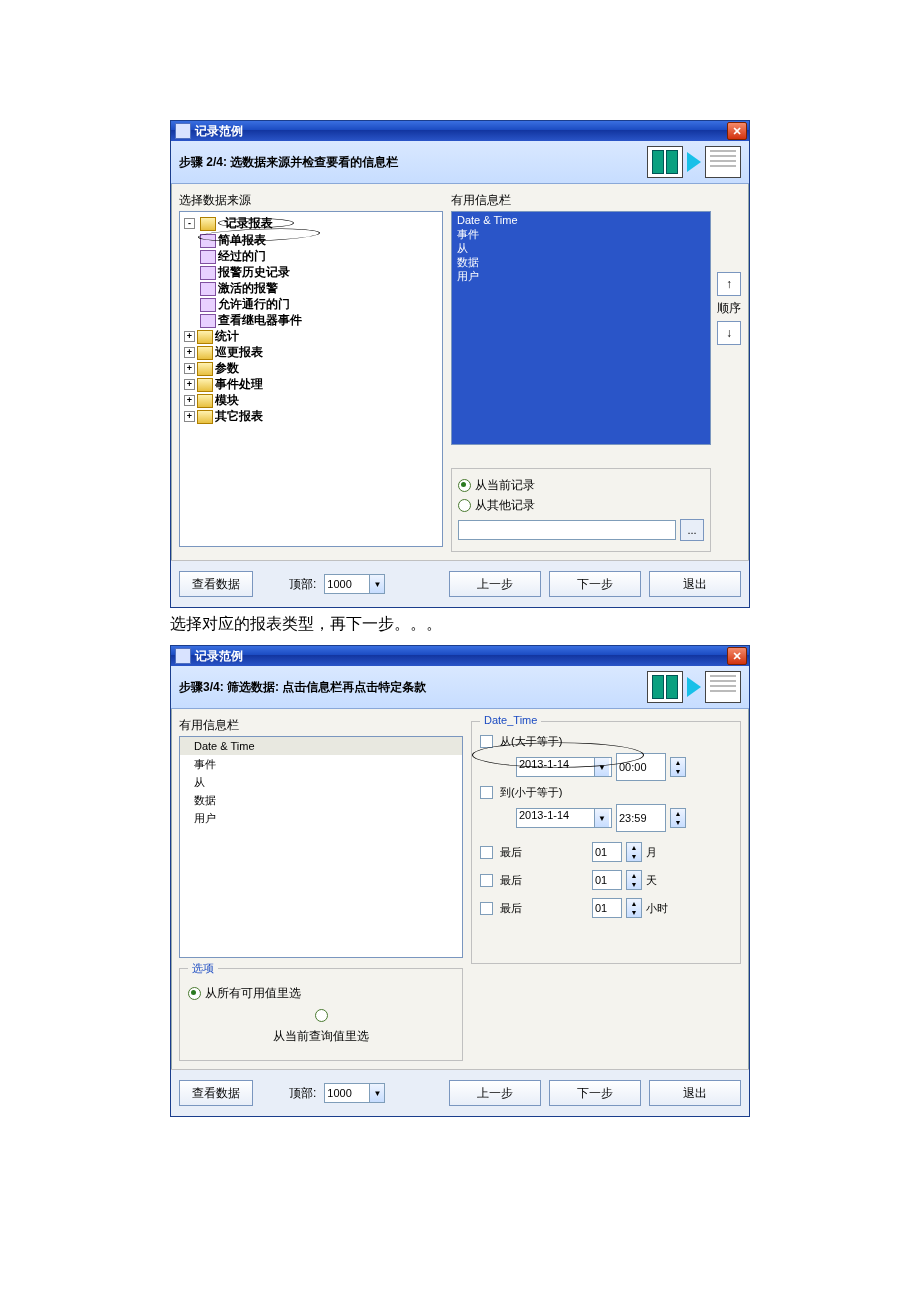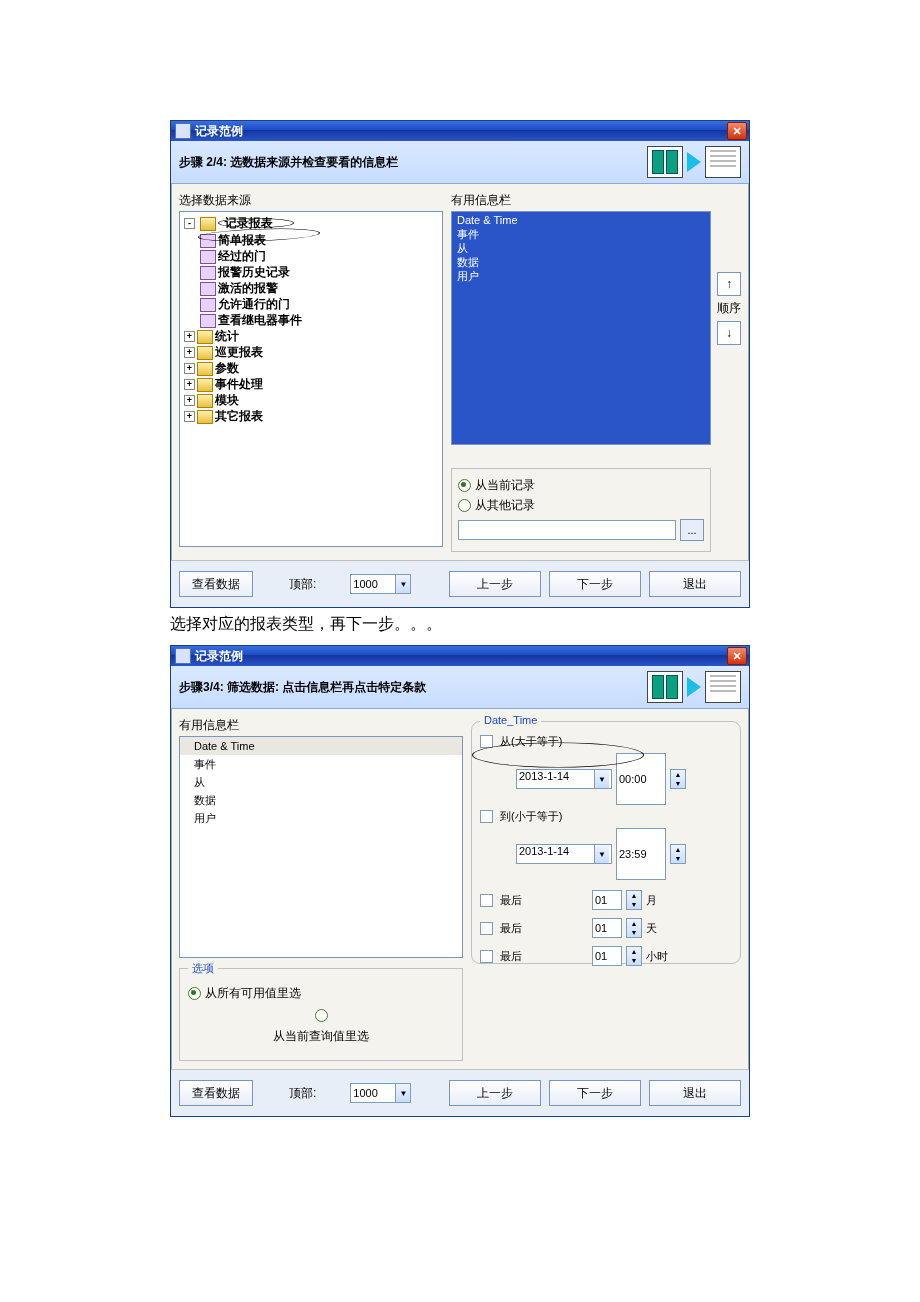--- a/index.html
+++ b/index.html
@@ -171,41 +171,41 @@
     min-width: 90px;
     height: 24px;
     border: 1px solid #7a96bf;
     background: linear-gradient(#fff,#e8eef8);
     cursor:pointer;
     font-size:12px;
     display:inline-flex;align-items:center;justify-content:center;
   }
   .btn.small { min-width: 72px; }
   .spin {
-    display:inline-flex;border:1px solid #7f9db9;height:18px;background:#bef264;margin-left:26px;
+    display:inline-flex;border:1px solid #7f9db9;height:18px;background:#bef264;
   }
   .spin input {border:none;width:40px;font-size:11px;padding:0 2px;}
   .spin .dd {
     width:14px;background:linear-gradient(#eef4ff,#c7ddff);border-left:1px solid #7f9db9;display:flex;align-items:center;justify-content:center;font-size:8px;
   }
 
   .fieldset {
     border:1px solid #c0c0c0;
     padding: 8px;
     position:relative;
     margin-top:4px;
   }
   .fieldset .legend {
     position:absolute; top:-8px; left:8px; background:#f4f3ee; padding:0 4px; color:#1b4bc2; font-size:11px;
   }
   .chk { width:11px;height:11px;border:1px solid #7f9db9;background:#fff;display:inline-block;vertical-align:middle;margin-right:3px;}
   .row { display:flex; align-items:center; gap:4px; margin:4px 0; font-size:11px; white-space: nowrap;}
   .dateinput { border:1px solid #7f9db9;background:#fff;height:18px;width:90px;font-size:11px;padding:0 2px;display:inline-flex;}
   .dateinput .dd{margin-left:auto;width:14px;text-align:center;background:linear-gradient(#eef4ff,#c7ddff);border-left:1px solid #7f9db9;font-size:8px;height:100%;display:flex;align-items:center;justify-content:center;}
-  .timeinput { border:1px solid #7f9db9;background:#fff;height:18px;width:44px;font-size:11px;padding:16px 2px;display:inline-flex;align-items:center;}
+  .timeinput { border:1px solid #7f9db9;background:#fff;height:18px;width:44px;font-size:11px;padding:4px 2px;display:inline-flex;align-items:center;}
   .spinbtn{width:14px;height:18px;border:1px solid #7f9db9;background:linear-gradient(#eef4ff,#c7ddff);font-size:7px;display:flex;flex-direction:column;}
   .spinbtn div{flex:1;display:flex;align-items:center;justify-content:center;}
   .numbox{border:1px solid #7f9db9;background:#fff;width:24px;height:18px;font-size:11px;display:inline-flex;align-items:center;padding:0 2px;margin-left:6px;}
 
   .circled2 {
     position:absolute;
     border:1px solid #000;
     border-radius:50%;
     pointer-events:none;
   }
@@ -360,21 +360,21 @@
               <span>从所有可用值里选</span>
             </div>
         <div class="radio" style="margin:6px 0;flex-direction:column;">
               <span class="dot"></span>
               <span>从当前查询值里选</span>
             </div>
       </div>
     </div>
 
     <div class="rightcol" style="width:270px;">
-      <div class="fieldset" style="height:225px; position:relative;border-radius:9px;">
+      <div class="fieldset" style="height:225px; position:relative;">
         <div class="legend">Date_Time</div>
 
         <div class="row">
           <span class="chk"></span>
           <span>从(大于等于)</span>
         </div>
         <div class="row" style="margin-left:36px; position:relative;">
           <span class="dateinput">
                 <span>2013-1-14</span>
                 <span class="dd">▼</span>

